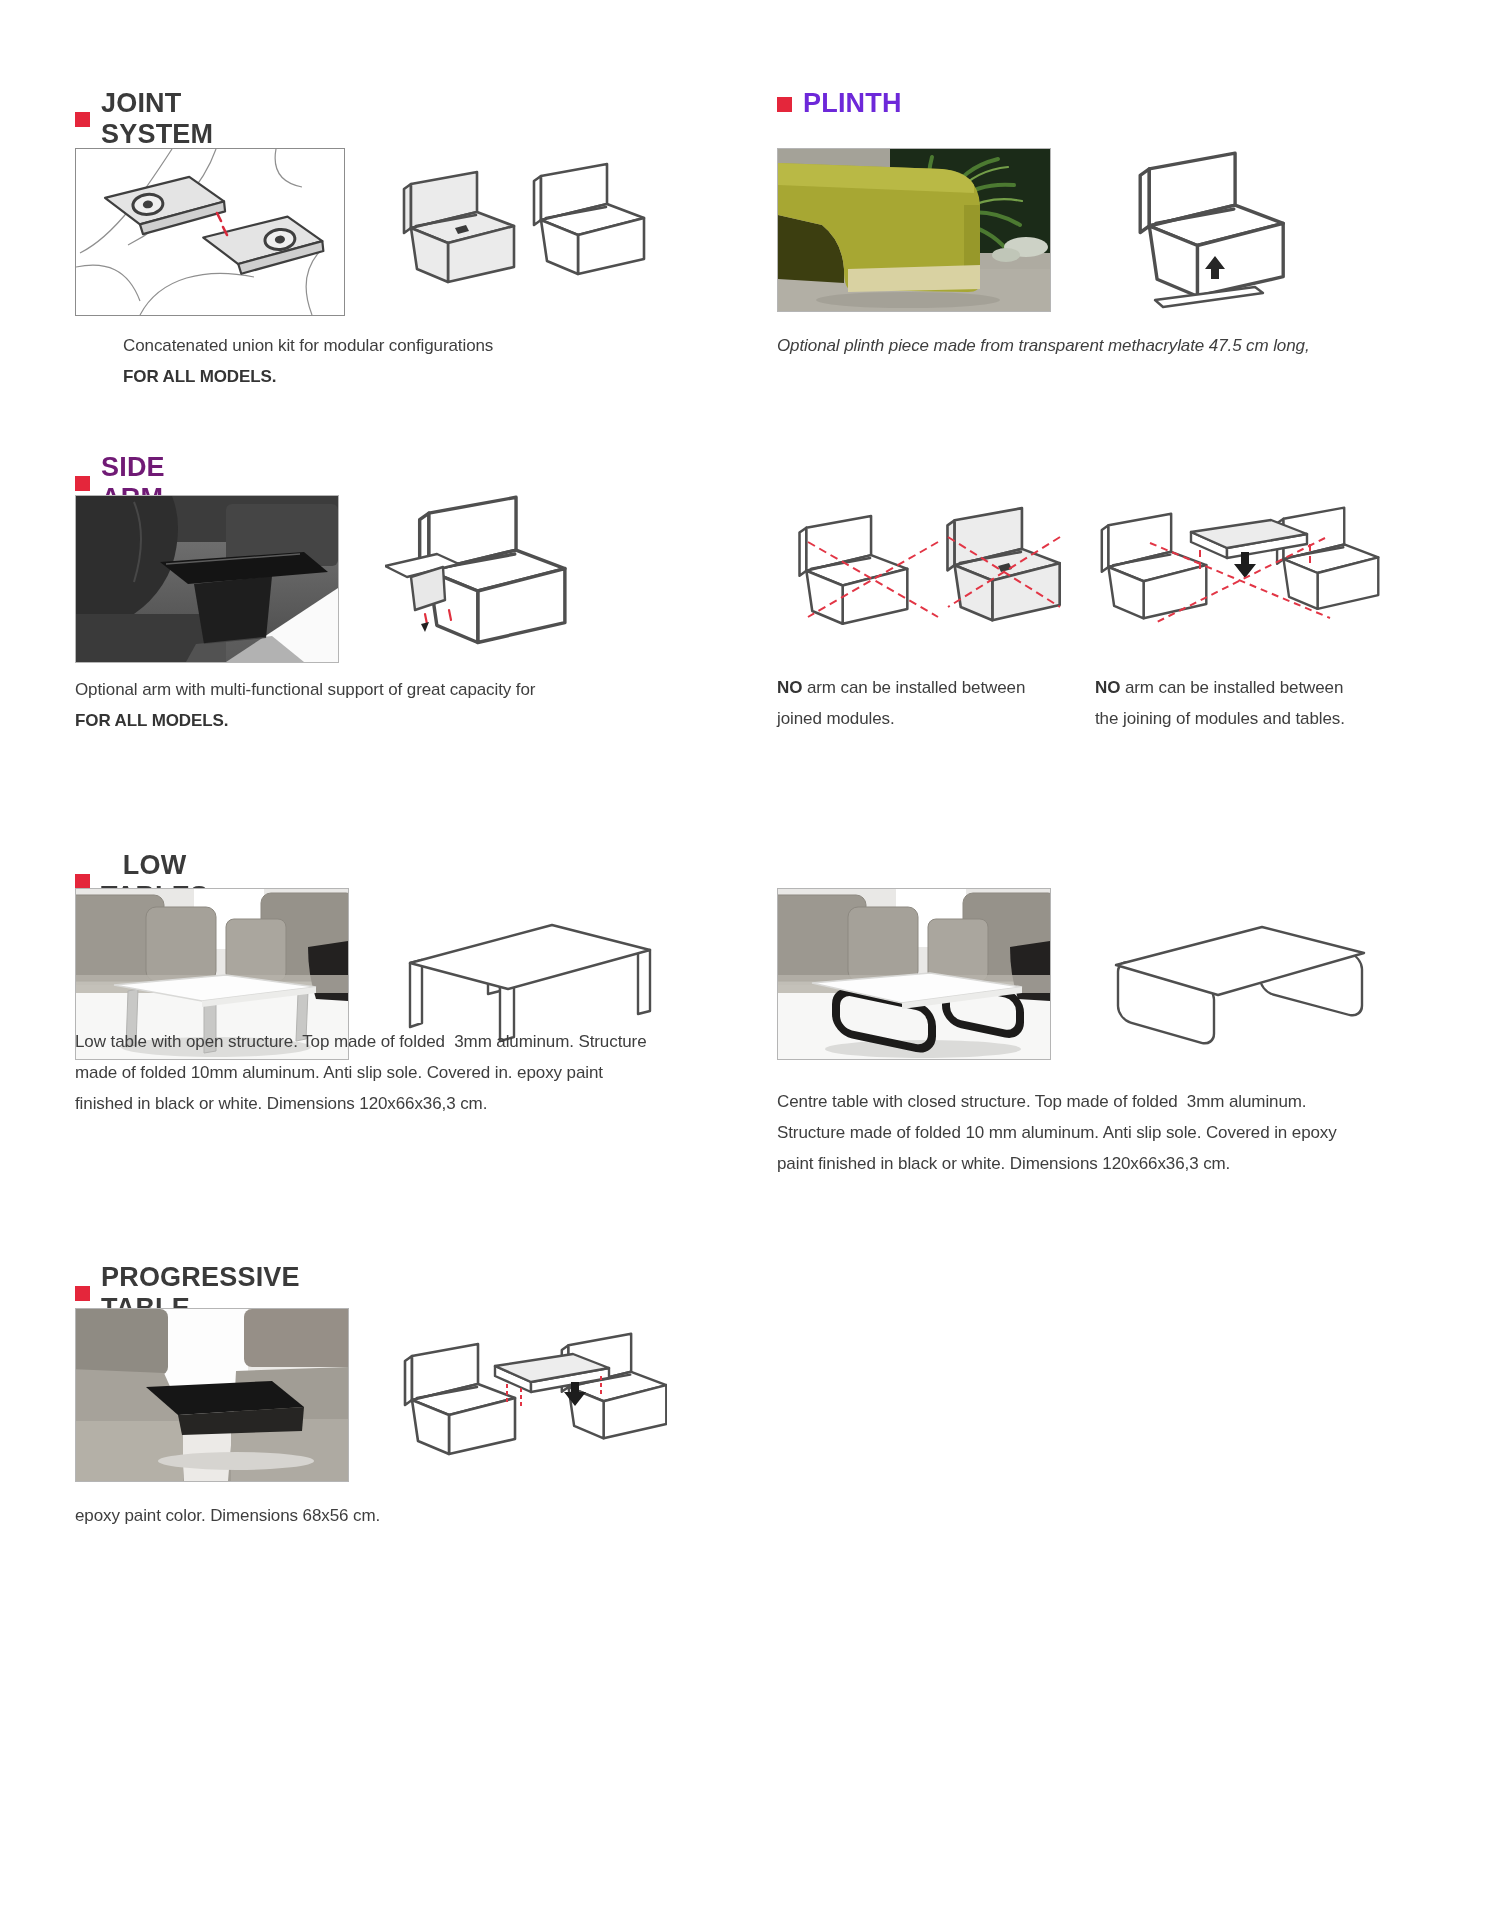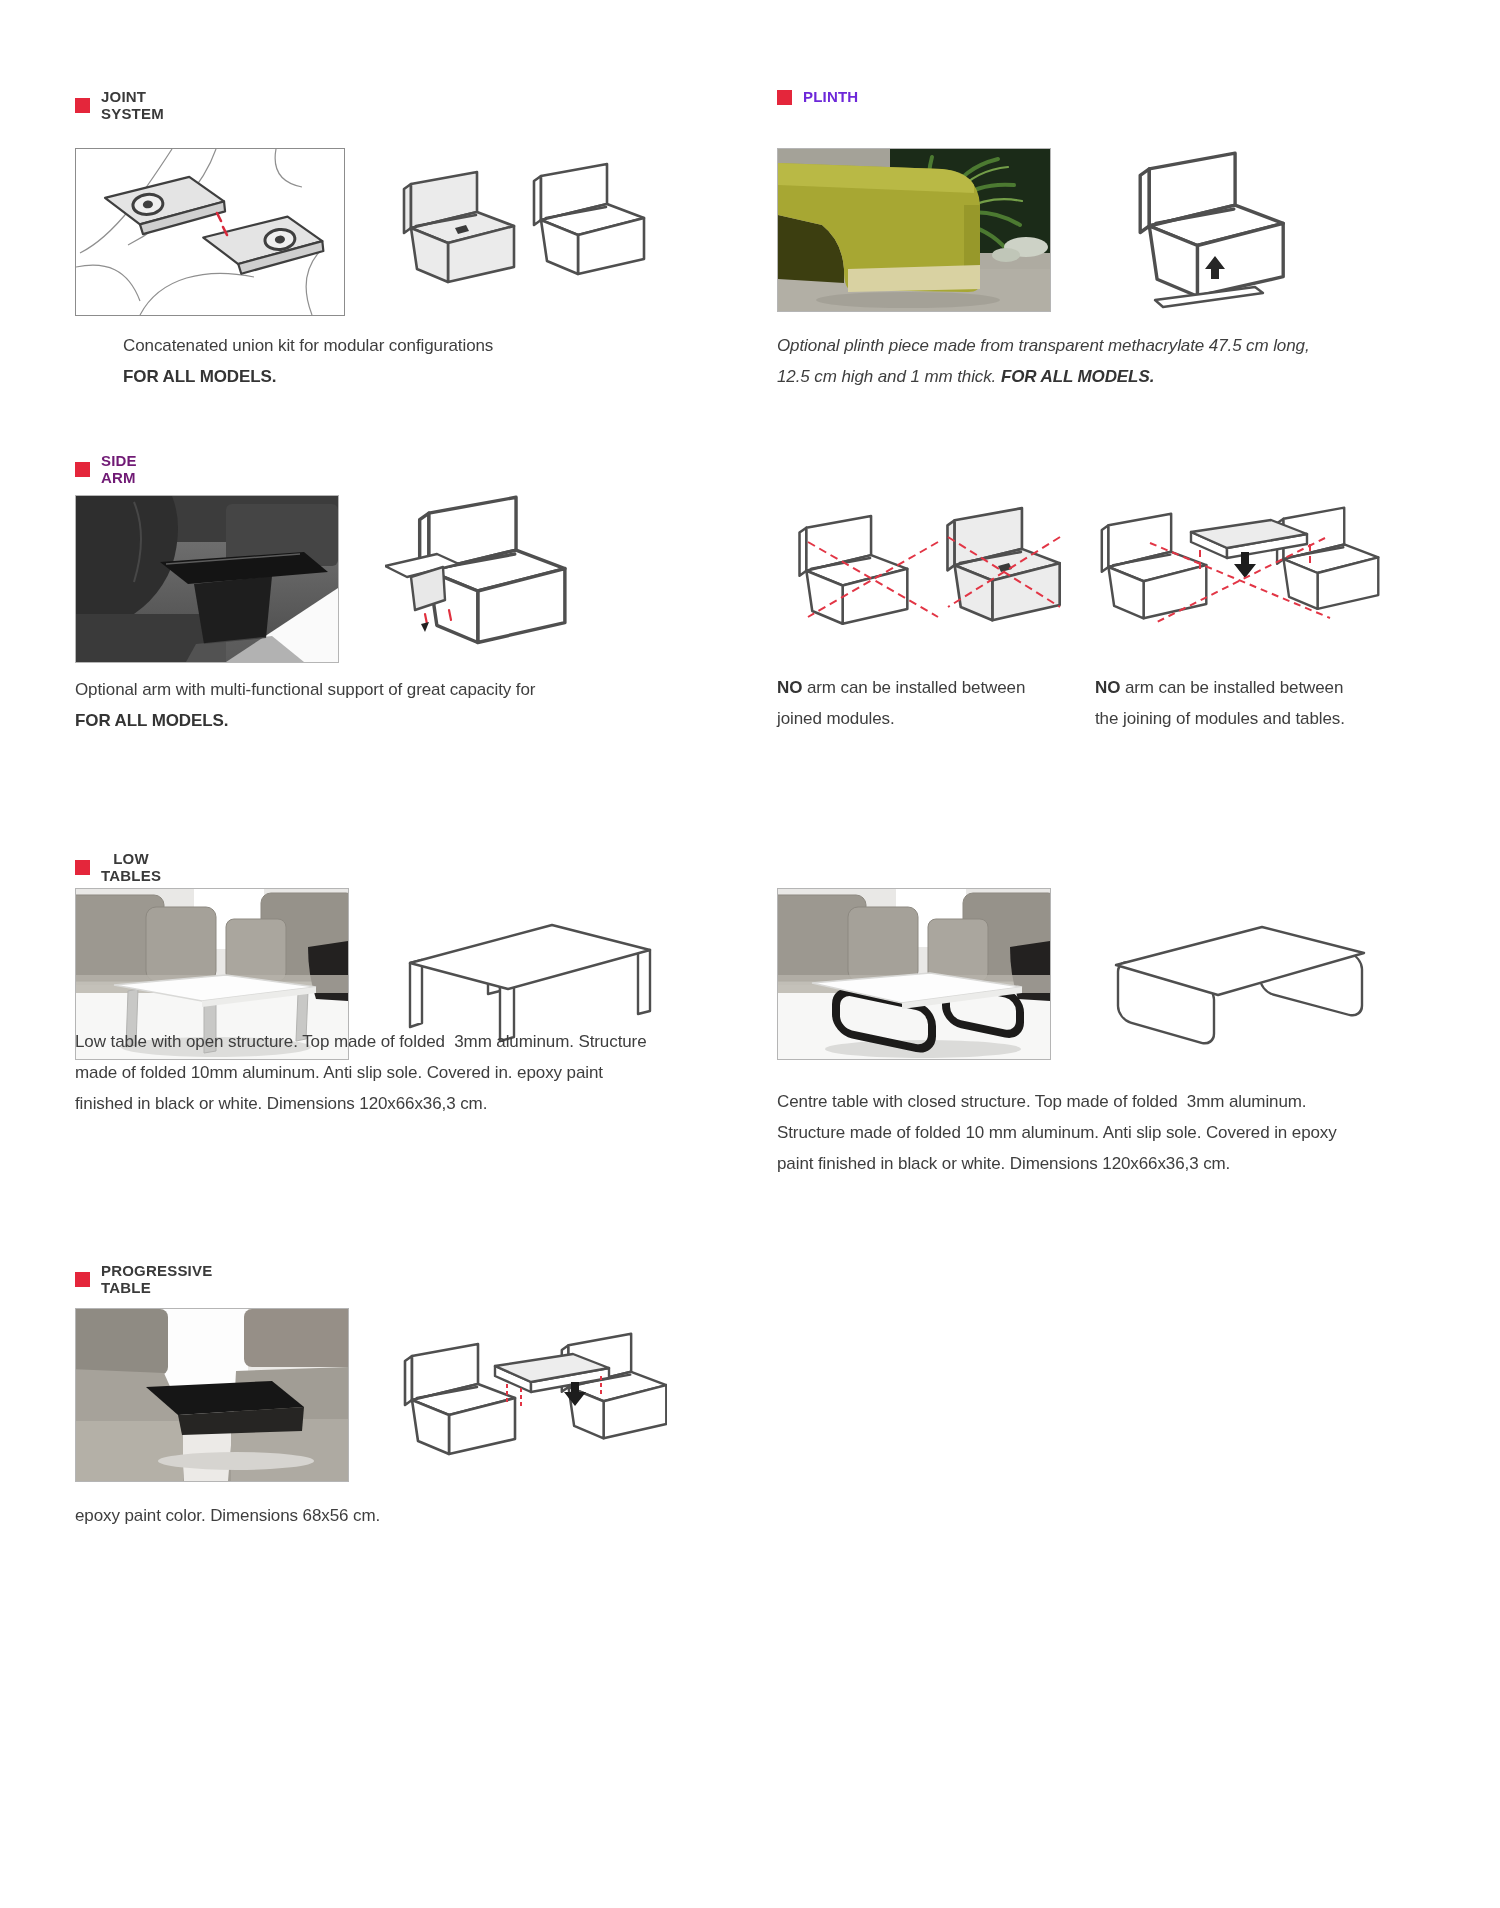--- a/index.html
+++ b/index.html
@@ -5,21 +5,21 @@
   * { margin:0; padding:0; box-sizing:border-box; }
   html,body { background:#ffffff; }
   body {
     width:1500px; height:1908px; position:relative;
     font-family:"Liberation Sans", sans-serif;
     overflow:hidden;
   }
   .abs { position:absolute; }
   .sec-title {
     display:flex; align-items:center; gap:11px;
-    font-size:15px; font-weight:bold; color:#3a3a3a; letter-spacing:.2px;
+    font-size:27px; font-weight:bold; color:#3a3a3a; letter-spacing:.2px;
   }
   .bullet { width:15px; height:15px; background:#e4263b; flex:0 0 auto; margin-top:1px; }
   .tblock { font-size:17px; color:#3e3e3e; line-height:31px; letter-spacing:-.1px; }
   .tline { white-space:pre; }
   .tline b { font-weight:bold; color:#343434; }
   .photo { border:1px solid #b5b5b5; background:#fff; }
   .linebox { border:1px solid #8c8c8c; background:#fff; }
   svg { display:block; }
 </style>
 </head>
@@ -120,21 +120,20 @@
   </div>
 
   <svg class="abs" style="left:1095px;top:148px;" viewBox="0 0 200 172" width="200" height="172">
     <use href="#chair" fill="#ffffff" transform="translate(14,0) scale(1.3)"></use>
     <path d="M120,108 L110,121 L116,121 L116,131 L124,131 L124,121 L130,121 Z" fill="#262626"></path>
     <polygon points="60,152 160,139 168,145 68,159" fill="#ffffff" stroke="#4f4f4f" stroke-width="2.4" stroke-linejoin="round"></polygon>
   </svg>
 
   <div class="abs tblock" style="left: 777px; top: 330px; color: rgb(62, 62, 62); font-style: italic;">
     <div class="tline"><span>Optional plinth piece made from transparent methacrylate 47.5 cm long,</span><b></b><span></span></div>
-    <div class="tline"><span>12.5 cm high and 1 mm thick. </span><b>FOR ALL MODELS.</b><span></span></div>
   </div>
 </section>
 
 <section class="abs" style="left:0;top:0;width:0;height:0;">
   <div class="abs sec-title" style="left: 75px; top: 452px; color: #701a75; align-items: center;">
     <span class="bullet" style="background: rgb(228, 38, 59);"></span>
     <span>SIDE ARM</span>
   </div>
 
   <div class="abs photo" style="left:75px;top:495px;width:264px;height:168px;">

